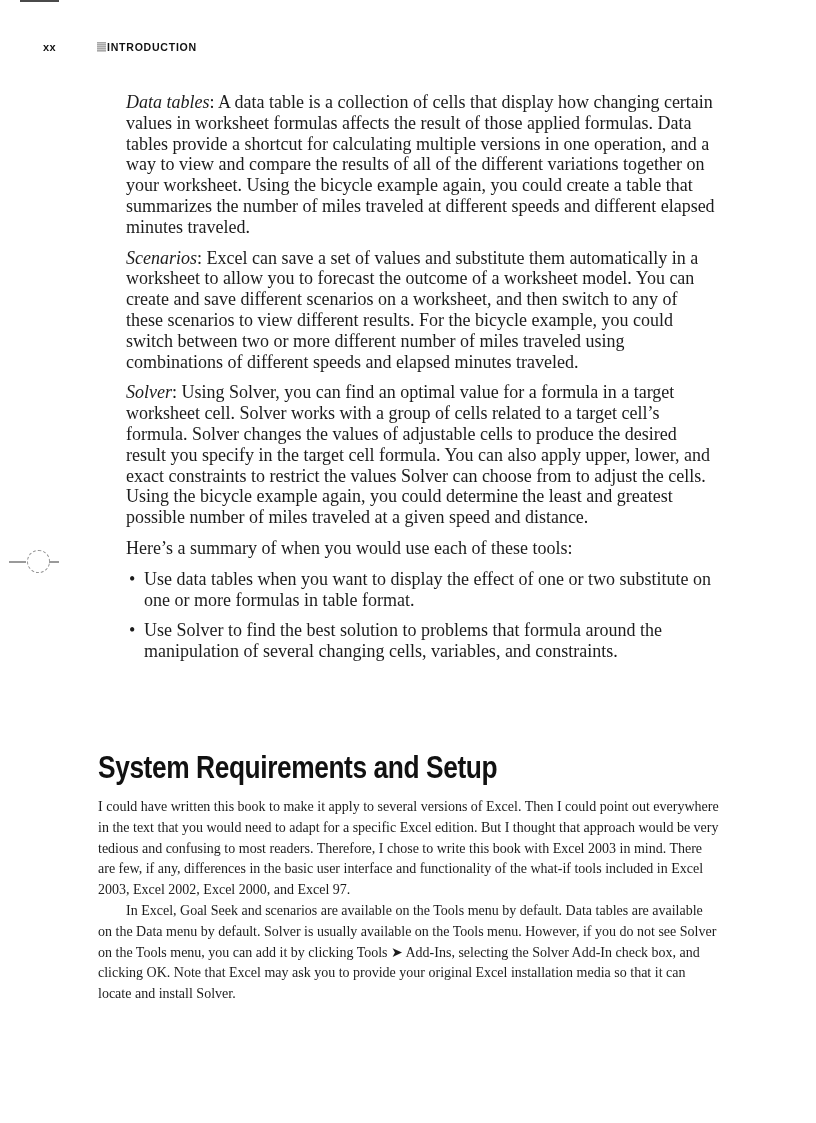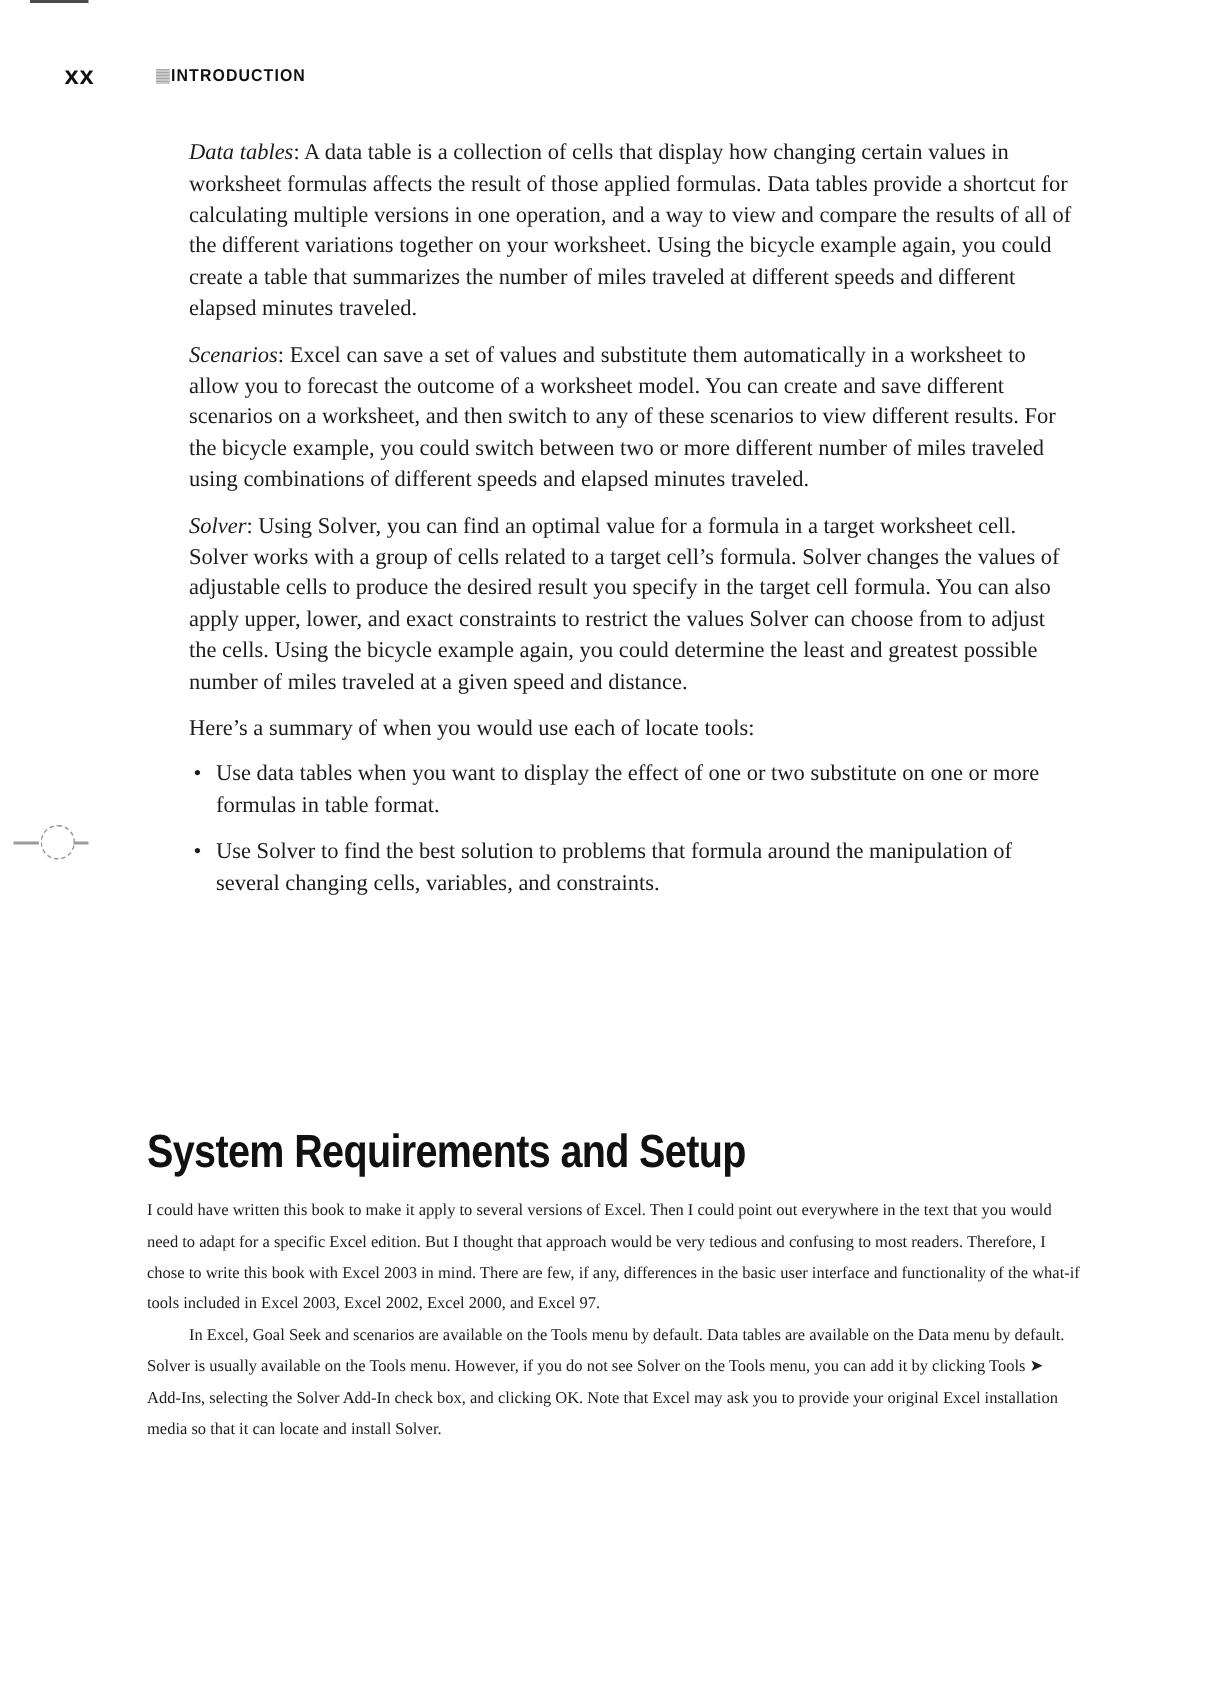--- a/index.html
+++ b/index.html
@@ -19,21 +19,21 @@
     background:#4a4a4a;
   }
 
   
   .running-head {
     position:absolute; left:43px; top:41px;
     display:flex; align-items:center;
     font-family:"Liberation Sans", sans-serif;
     font-weight:bold; color:#111;
   }
-  .page-num { font-size:17px; letter-spacing:0.5px; }
+  .page-num { font-size:11px; letter-spacing:0.5px; }
   .chapter-marker {
     width:9px; height:10px; margin-left:41px; margin-right:1px;
     background:#b5b5b5;
     background-image:repeating-linear-gradient(0deg,#c9c9c9 0 1px, #a8a8a8 1px 2px);
   }
   .section-title {
     font-size:11.5px; letter-spacing:0.8px;
     transform:scaleX(0.92); transform-origin:left center;
     white-space:nowrap;
   }
@@ -43,21 +43,21 @@
   .reg-dash-left { position:absolute; left:0; top:12px; width:17px; height:2px; background:#9a9a9a; }
   .reg-circle {
     position:absolute; left:18px; top:1px; width:21px; height:21px;
     border:1.5px dashed #949494; border-radius:50%;
   }
   .reg-dash-right { position:absolute; right:0; top:12px; width:10px; height:2px; background:#9a9a9a; }
 
   
   .intro-col {
     position:absolute; left:126px; top:92px; width:590px;
-    font-size:15px; line-height:20.8px;
+    font-size:18px; line-height:20.8px;
     text-align:left;
   }
   .intro-col p { margin:0 0 10px 0; }
   .term { font-style:italic; }
 
   ul.tools { list-style:none; margin:0; padding:0; }
   ul.tools li { position:relative; padding-left:18px; margin-bottom:10px; }
   ul.tools li::before { content:"\2022"; position:absolute; left:3px; top:0; }
 
   
@@ -67,21 +67,21 @@
     font-weight:bold; font-size:31px; color:#111;
     letter-spacing:-0.5px;
     transform:scaleX(0.85); transform-origin:left top;
     white-space:nowrap;
     margin:0;
   }
 
   
   .body-col {
     position:absolute; left:98px; top:797px; width:622px;
-    font-size:11px; line-height:20.8px;
+    font-size:14px; line-height:20.8px;
   }
   .body-col p { margin:0; }
   .body-col p.indent { text-indent:28px; }
 </style>
 </head>
 <body>
 
 <div class="page">
 
   <div class="trim-mark"></div>
@@ -95,21 +95,21 @@
   <div class="reg-mark">
     <span class="reg-dash-left"></span>
     <span class="reg-circle"></span>
     <span class="reg-dash-right"></span>
   </div>
 
   <div class="intro-col">
     <p><span class="term">Data tables</span><span>: A data table is a collection of cells that display how changing certain values in worksheet formulas affects the result of those applied formulas. Data tables provide a shortcut for calculating multiple versions in one operation, and a way to view and compare the results of all of the different variations together on your worksheet. Using the bicycle example again, you could create a table that summarizes the number of miles traveled at different speeds and different elapsed minutes traveled.</span></p>
     <p><span class="term">Scenarios</span><span>: Excel can save a set of values and substitute them automatically in a worksheet to allow you to forecast the outcome of a worksheet model. You can create and save different scenarios on a worksheet, and then switch to any of these scenarios to view different results. For the bicycle example, you could switch between two or more different number of miles traveled using combinations of different speeds and elapsed minutes traveled.</span></p>
     <p><span class="term">Solver</span><span>: Using Solver, you can find an optimal value for a formula in a target worksheet cell. Solver works with a group of cells related to a target cell’s formula. Solver changes the values of adjustable cells to produce the desired result you specify in the target cell formula. You can also apply upper, lower, and exact constraints to restrict the values Solver can choose from to adjust the cells. Using the bicycle example again, you could determine the least and greatest possible number of miles traveled at a given speed and distance.</span></p>
-    <p>Here’s a summary of when you would use each of locate tools:</p>
+    <p>Here’s a summary of when you would use each of these tools:</p>
     <ul class="tools">
       <li>Use data tables when you want to display the effect of one or two substitute on one or more formulas in table format.</li>
       <li>Use Solver to find the best solution to problems that formula around the manipulation of several changing cells, variables, and constraints.</li>
     </ul>
   </div>
 
   <h1 class="section-heading">System Requirements and Setup</h1>
 
   <div class="body-col">
     <p>I could have written this book to make it apply to several versions of Excel. Then I could point out everywhere in the text that you would need to adapt for a specific Excel edition. But I thought that approach would be very tedious and confusing to most readers. Therefore, I chose to write this book with Excel 2003 in mind. There are few, if any, differences in the basic user interface and functionality of the what-if tools included in Excel 2003, Excel 2002, Excel 2000, and Excel 97.</p>

